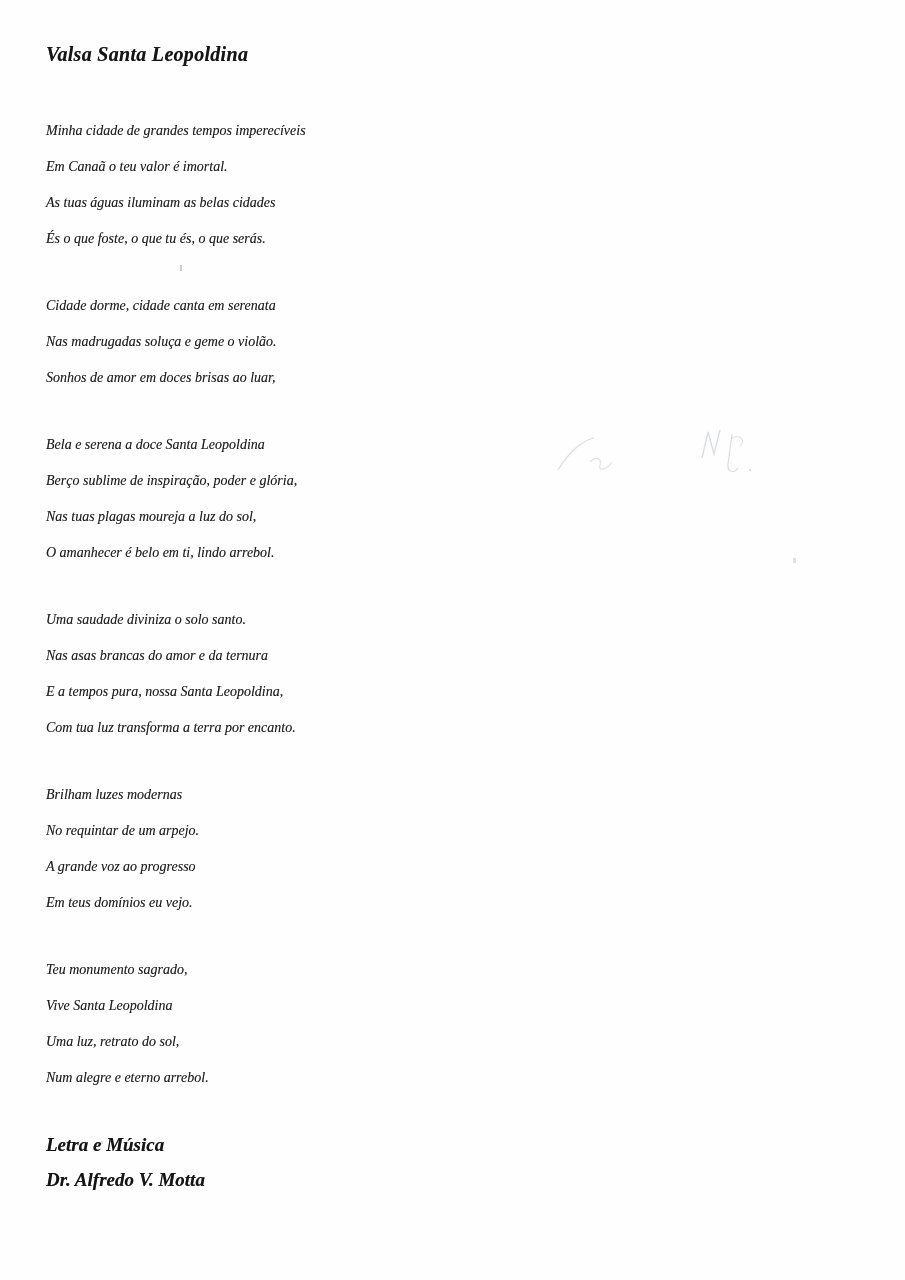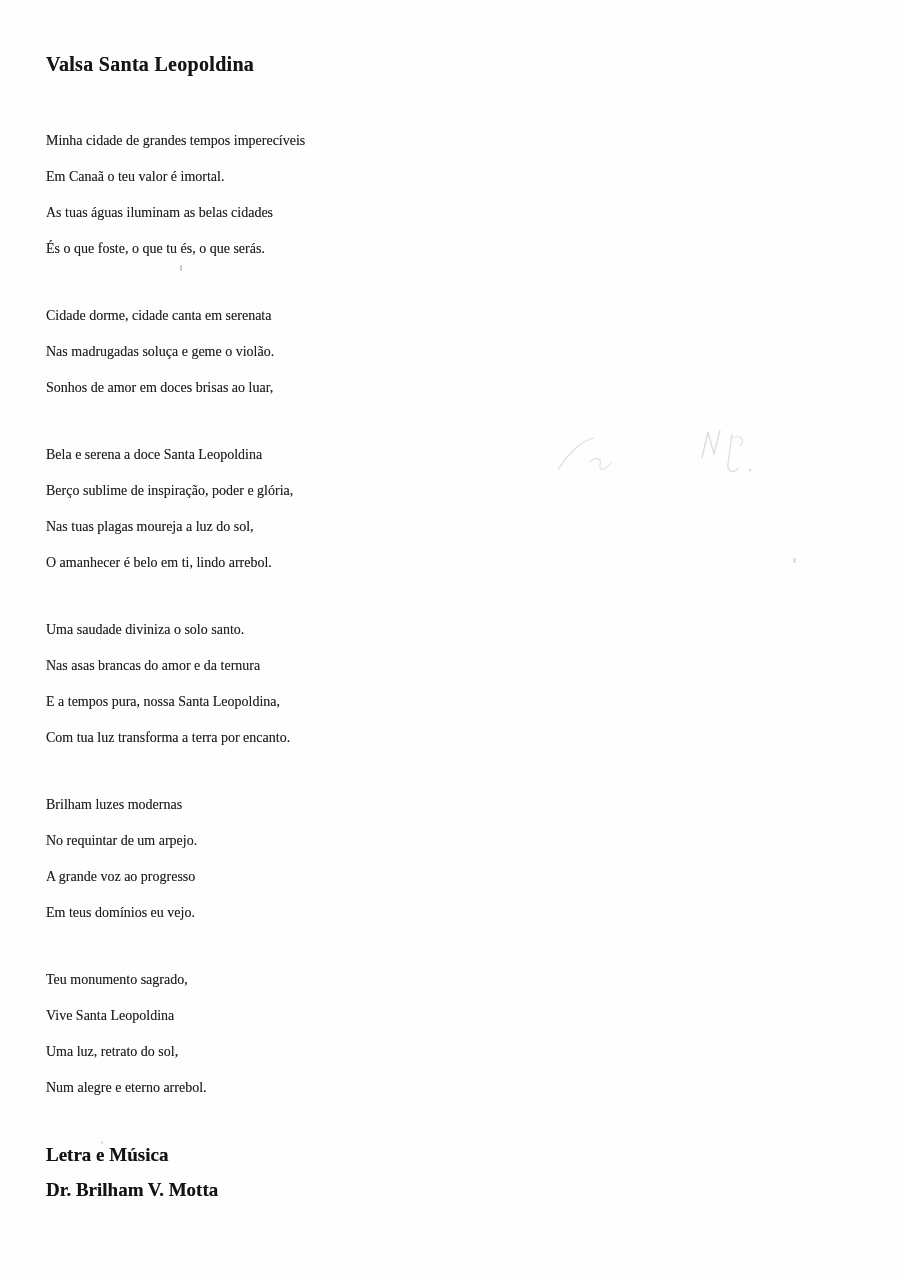--- a/index.html
+++ b/index.html
@@ -9,22 +9,23 @@
     width: 905px;
     height: 1280px;
     background: #fefefe;
     overflow: hidden;
     font-family: "Liberation Serif", "DejaVu Serif", serif;
     color: #1b1b1b;
   }
   .content {
     position: absolute;
     left: 46px;
-    top: 53px;
+    top: 43px;
     width: 820px;
+    font-style: italic;
   }
   .doc-title {
     font-size: 20px;
     font-weight: bold;
     line-height: 22px;
     letter-spacing: 0.3px;
     margin: 0 0 48px 0;
     color: #151515;
     text-shadow: 0 0 0.5px rgba(20,20,20,0.55);
   }
@@ -101,21 +102,21 @@
 
     <div class="stanza">
       <div class="poem-line">Teu monumento sagrado,</div>
       <div class="poem-line">Vive Santa Leopoldina</div>
       <div class="poem-line">Uma luz, retrato do sol,</div>
       <div class="poem-line">Num alegre e eterno arrebol.</div>
     </div>
 
     <div class="credits">
       <div class="credit-line">Letra e Música</div>
-      <div class="credit-line">Dr. Brilham V. Motta</div>
+      <div class="credit-line">Dr. Alfredo V. Motta</div>
     </div>
 
   </div>
 
   <svg class="hand-mark" style="left:550px; top:432px;" width="90" height="50" viewBox="0 0 90 50">
     <path d="M8 38 C 20 18, 34 8, 44 6" stroke="#8d95a8" stroke-width="1.2" fill="none" opacity="0.7"></path>
     <path d="M40 30 C 46 24, 52 26, 50 33 C 48 40, 56 38, 62 30" stroke="#8d95a8" stroke-width="1.1" fill="none" opacity="0.6"></path>
   </svg>
   <svg class="hand-mark" style="left:692px; top:424px;" width="90" height="60" viewBox="0 0 90 60">
     <path d="M10 34 L 16 8 L 22 30 L 28 6" stroke="#8d95a8" stroke-width="1.3" fill="none" opacity="0.75"></path>

